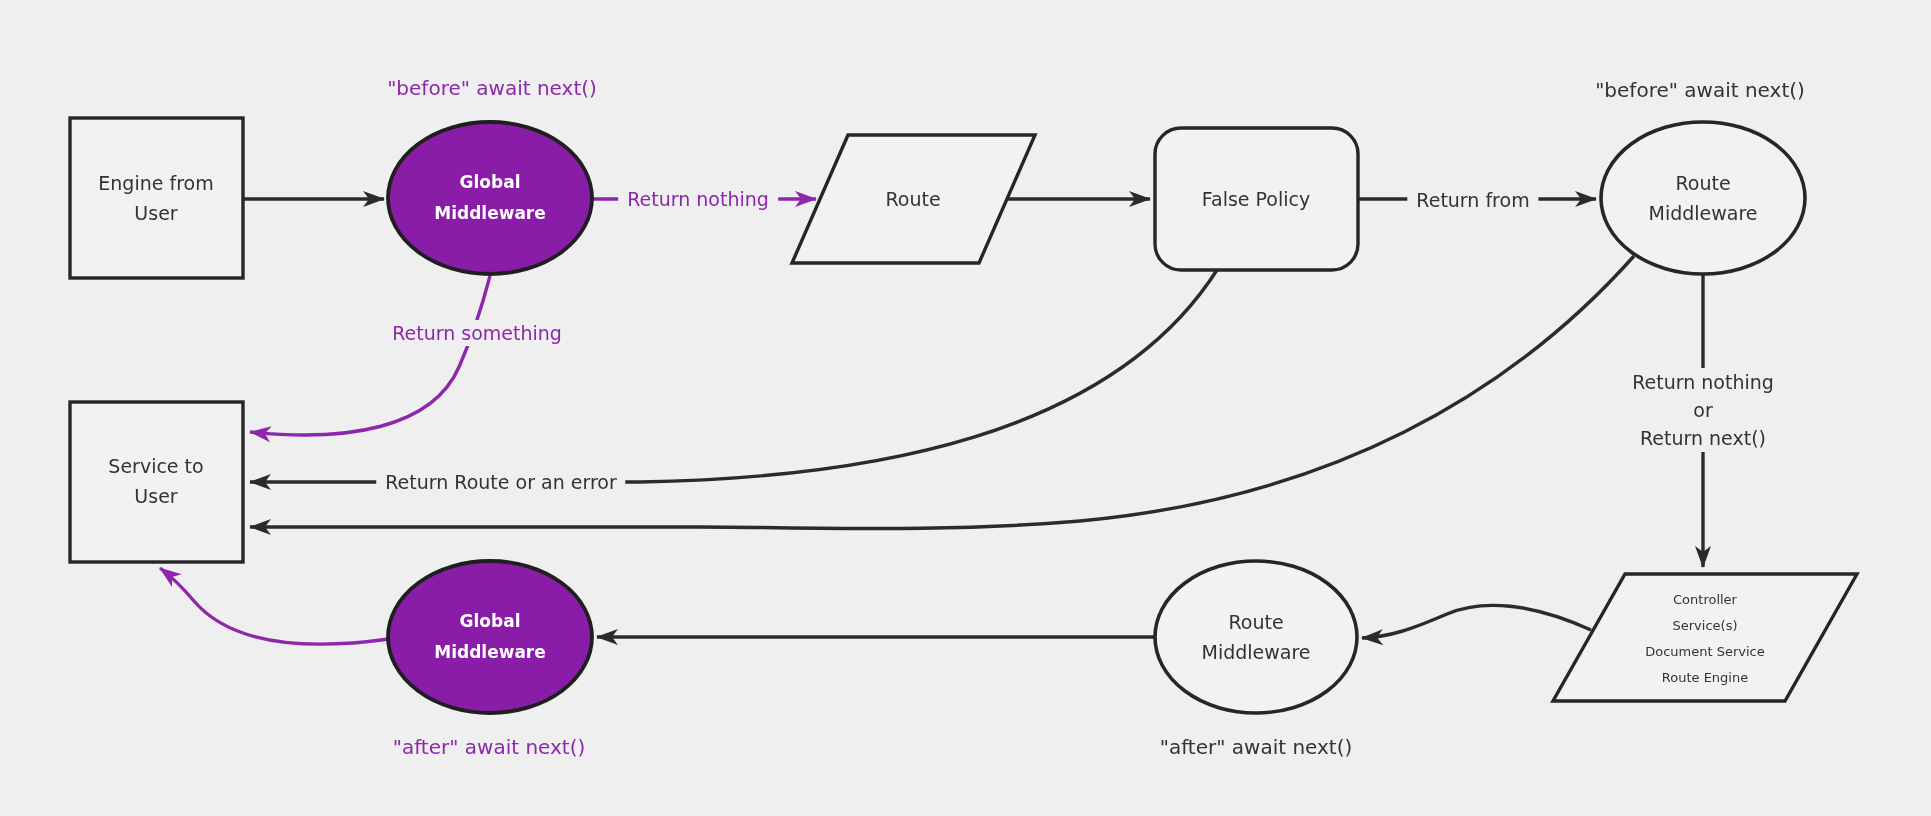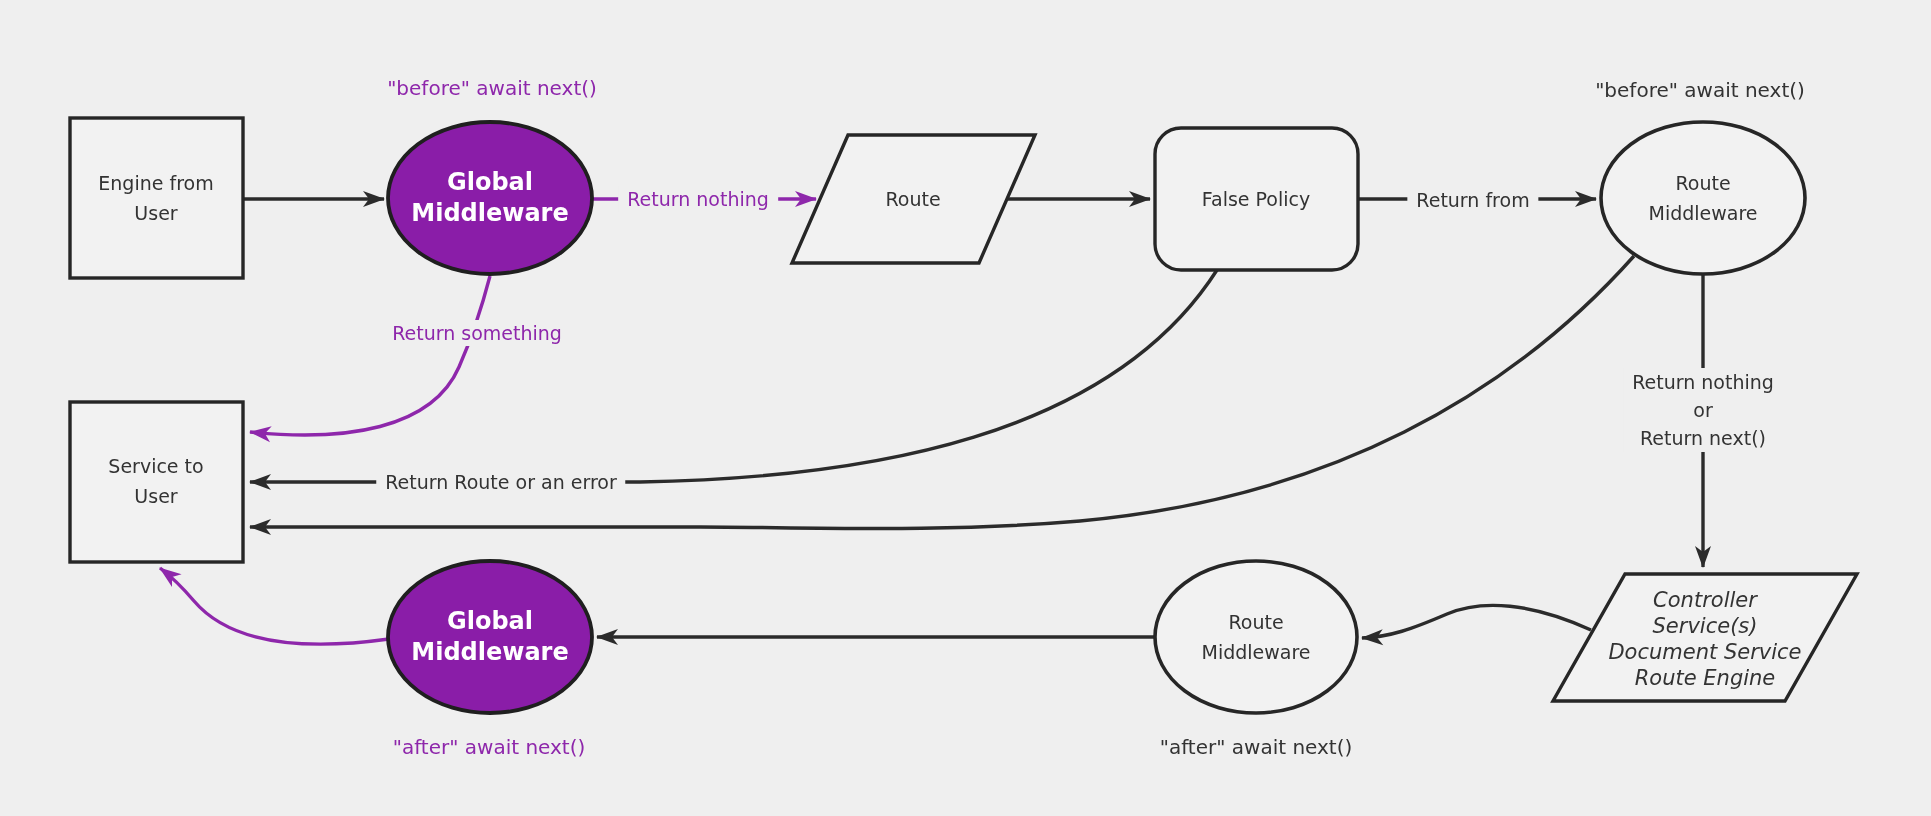--- a/index.html
+++ b/index.html
@@ -5,22 +5,22 @@
   html,body{margin:0;padding:0;background:#efefef;}
   .canvas{
     position:relative;width:1931px;height:816px;background:#efefef;overflow:hidden;
     font-family:"DejaVu Sans","Liberation Sans",sans-serif;color:#333333;
   }
   svg.layer{position:absolute;left:0;top:0;}
   .lbl{
     position:absolute;transform:translate(-50%,-50%);
     text-align:center;white-space:nowrap;font-size:19px;line-height:30px;color:#333333;
   }
-  .lbl.small{font-size:21px;line-height:26px;font-style:italic;}
-  .lbl.bold-white{color:#ffffff;font-weight:bold;font-size:24px;line-height:31px;}
+  .lbl.small{font-size:13px;line-height:26px;}
+  .lbl.bold-white{color:#ffffff;font-weight:bold;font-size:17px;line-height:31px;}
   .lbl.purple{color:#8E27AB;}
   .lbl.edge{background:#efefef;padding:0 9px;line-height:26px;}
   .lbl.edge.multi{line-height:28px;}
   .lbl.annot{font-size:20px;line-height:24px;}
   .lbl div{white-space:nowrap;}
 </style>
 </head>
 <body>
 
 <div class="canvas">

